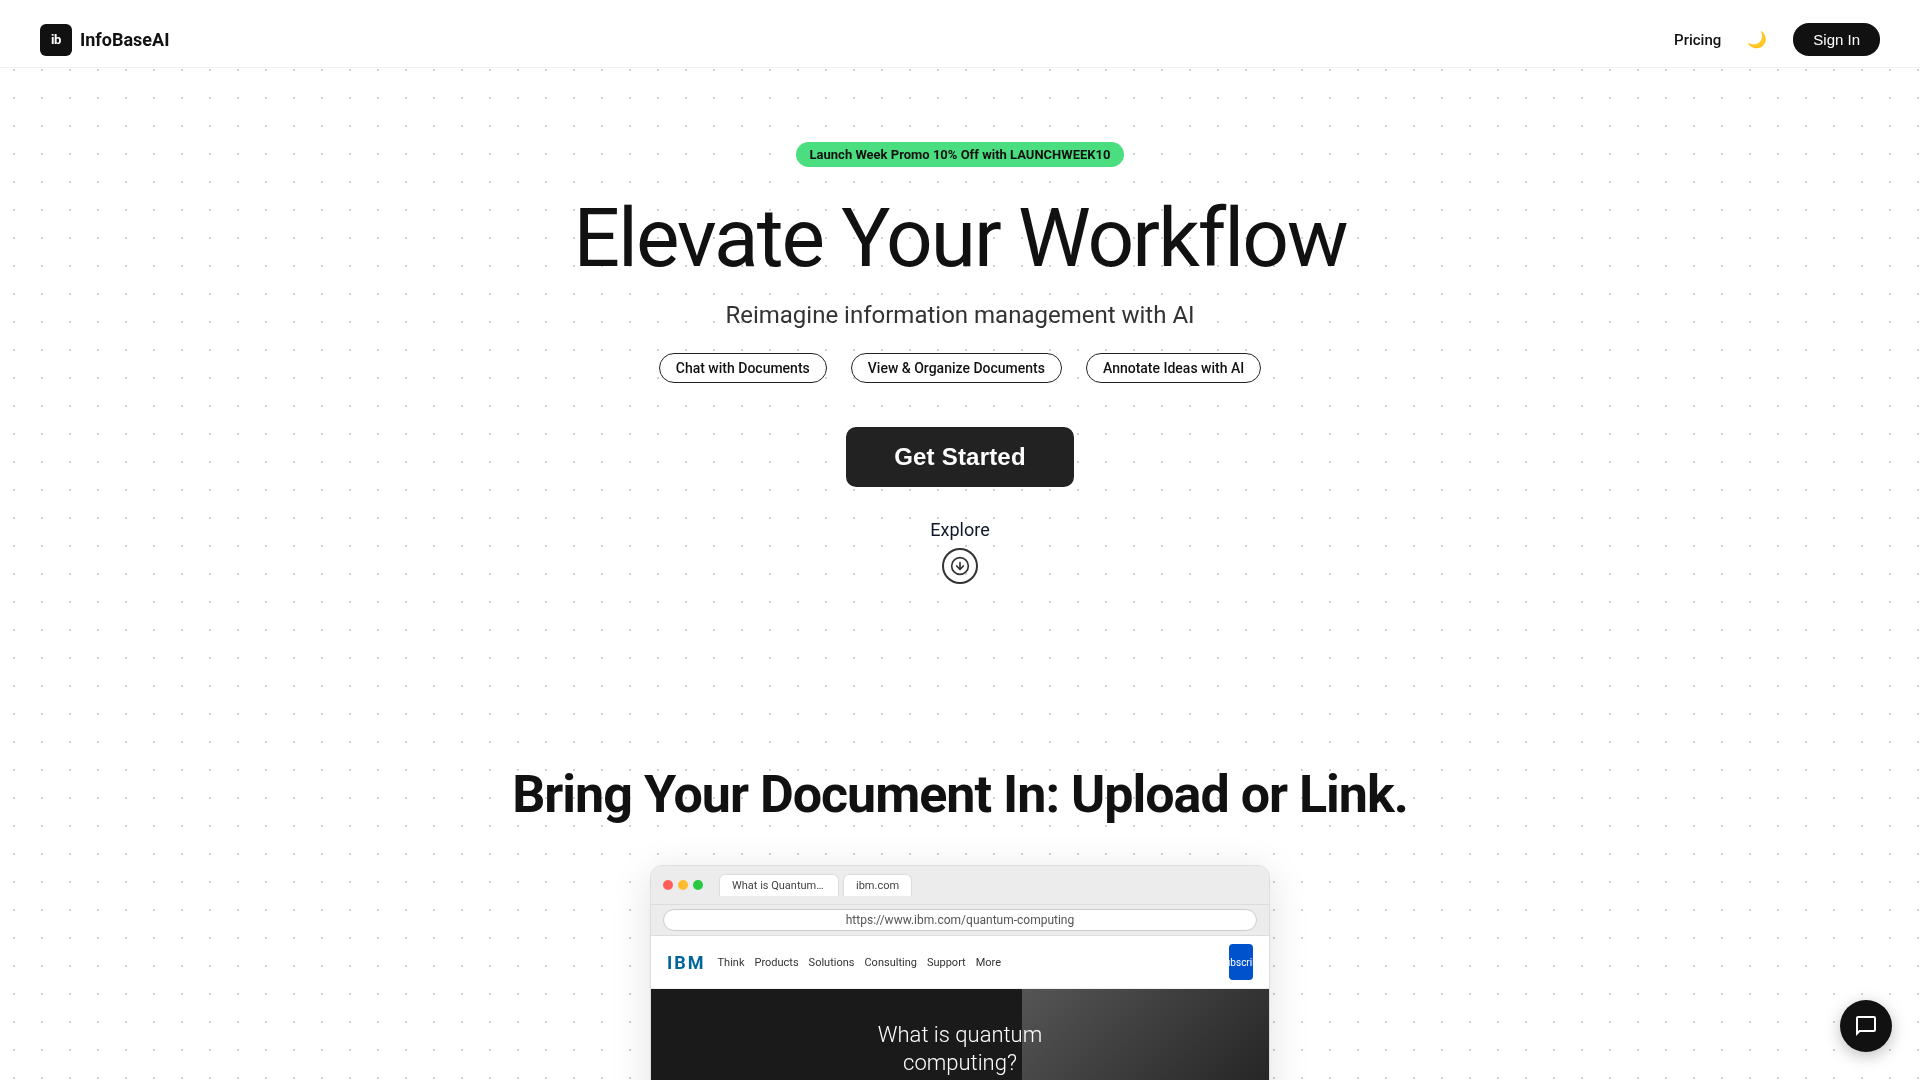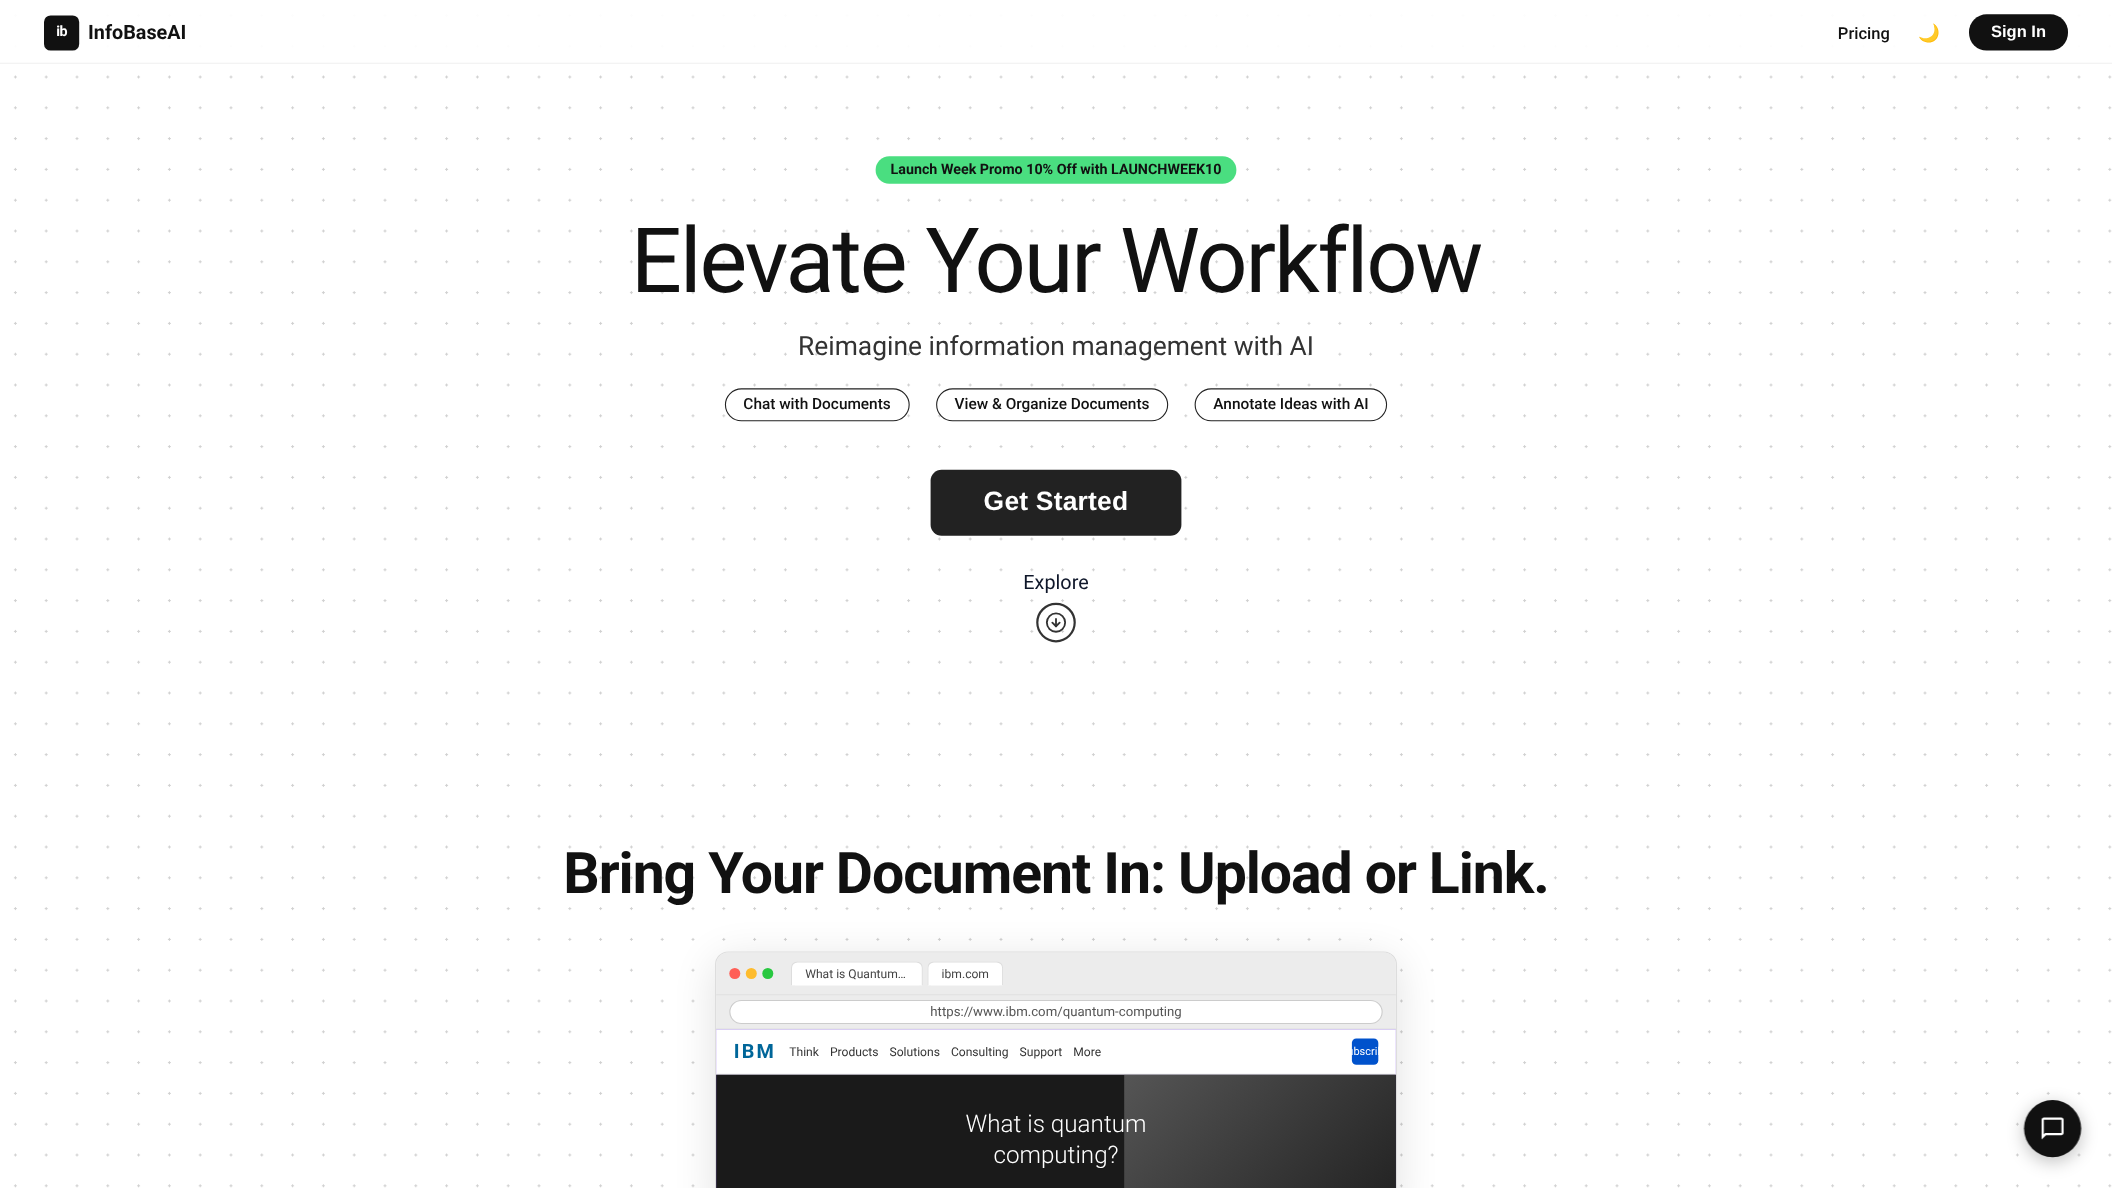--- a/index.html
+++ b/index.html
@@ -27,21 +27,21 @@
       height: 100%;
       background-image: radial-gradient(circle, #d0d0d0 1px, transparent 1px);
       background-size: 28px 28px;
       pointer-events: none;
       z-index: 0;
     }
 
     
     .navbar {
       position: fixed;
-      top: 2px;
+      top: 12px;
       left: 0;
       right: 0;
       z-index: 100;
       display: flex;
       align-items: center;
       justify-content: space-between;
       padding: 0 40px;
       height: 56px;
       background: rgba(255,255,255,0.95);
       border-bottom: 1px solid #f0f0f0;
@@ -103,21 +103,21 @@
       color: #555;
     }
 
     .sign-in-btn {
       background: #111;
       color: #fff;
       border: none;
       border-radius: 16px;
       padding: 8px 20px;
       font-size: 15px;
-      font-weight: 700;
+      font-weight: 400;
       cursor: pointer;
     }
 
     
     .hero {
       position: relative;
       z-index: 1;
       display: flex;
       flex-direction: column;
       align-items: center;
@@ -340,21 +340,21 @@
     .ibm-nav-items {
       display: flex;
       gap: 10px;
       font-size: 11px;
       color: #333;
       flex: 1;
     }
 
     .ibm-nav-right {
       width: 24px;
-      height: 24px;
+      height: 36px;
       background: #0052cc;
       border-radius: 4px;
       color: white;
       font-size: 10px;
       display: flex;
       align-items: center;
       justify-content: center;
     }
 
     .ibm-hero {

